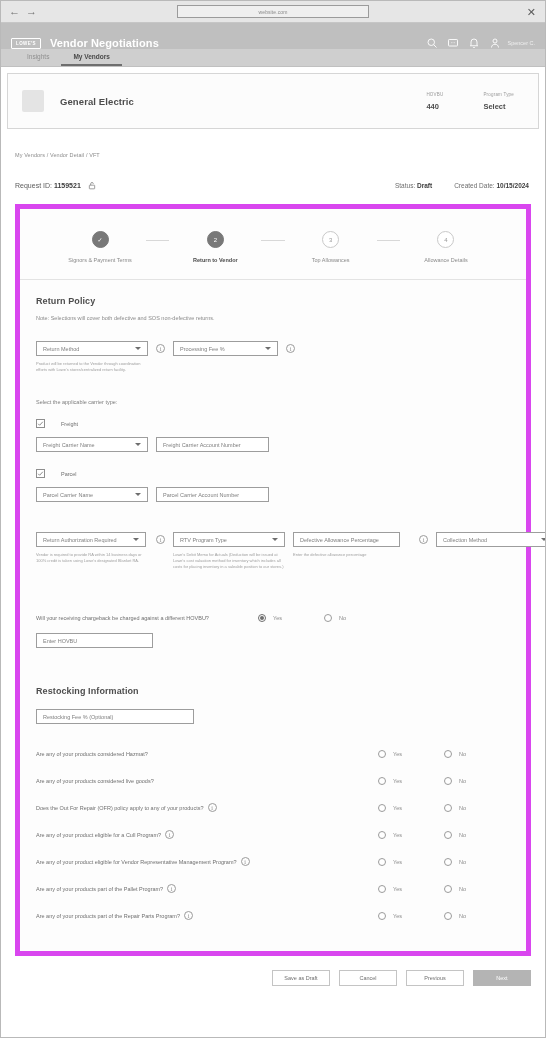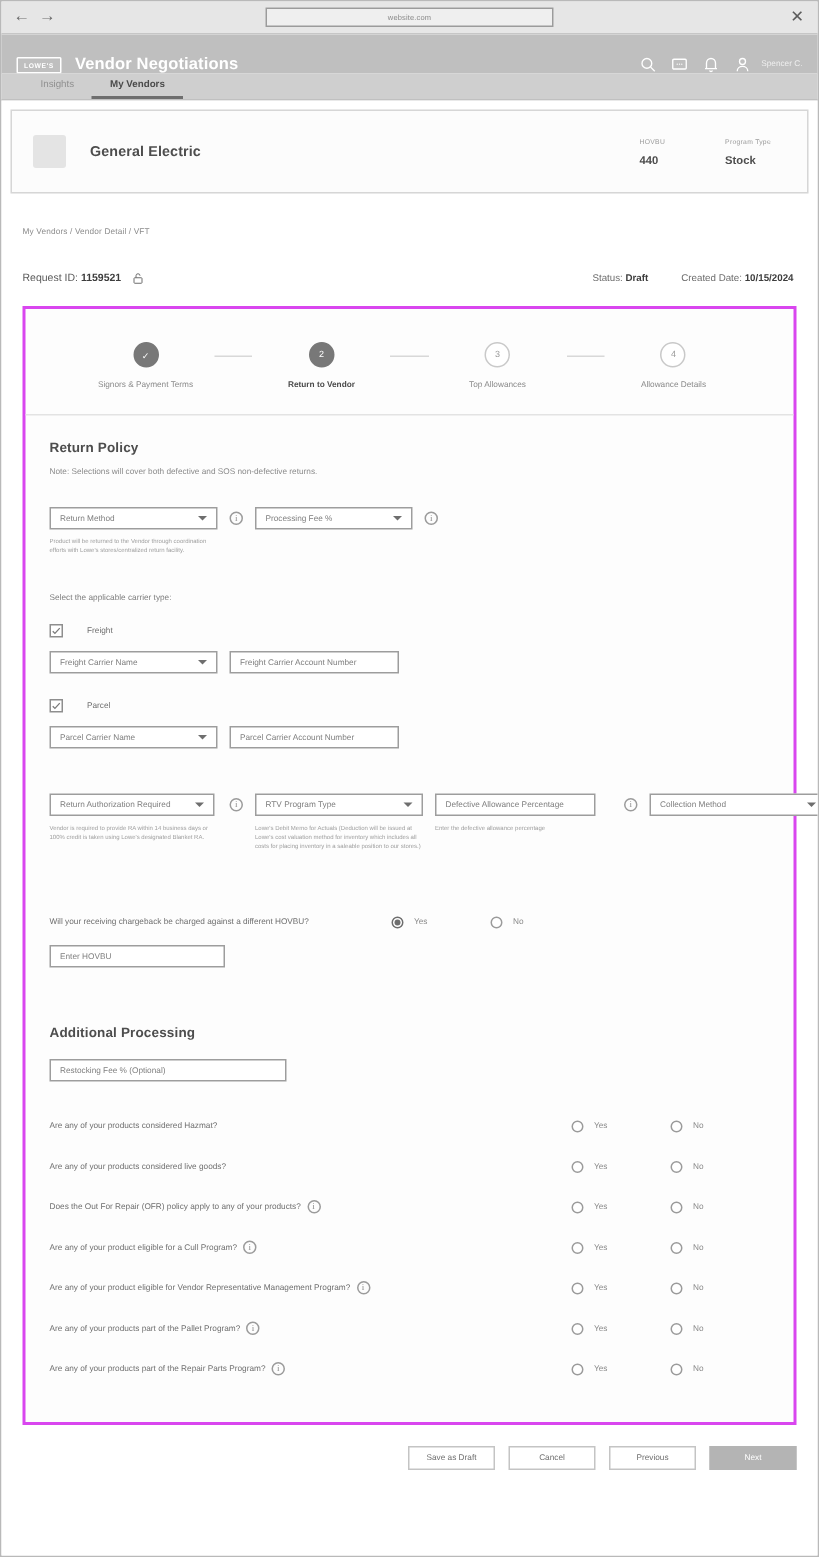--- a/index.html
+++ b/index.html
@@ -140,21 +140,21 @@
   .request-id { font-size: 7px; color: #5b5b5b; }
   .request-id b { color: #3d3d3d; font-weight: bold; }
   .lock-icon { margin-left: 7px; width: 8px; height: 9px; display:block; color:#6e6e6e; }
   .request-right { margin-left: auto; display: flex; gap: 22px; }
   .rr-item { font-size: 6.5px; color: #6d6d6d; }
   .rr-item b { color: #3d3d3d; font-weight: bold; }
 
   
   .form-card {
     margin: 14px 8px 0 8px;
-    border: 2px solid #d946ef;
+    border: 5px solid #d946ef;
     background: #fdfdfd;
   }
 
   
   .stepper {
     padding: 22px 34px 16px 34px;
     border-bottom: 1px solid #e3e3e3;
     display: flex; align-items: flex-start;
   }
   .step {
@@ -344,21 +344,21 @@
     <div class="vendor-card">
       <div class="vendor-logo"></div>
       <div class="vendor-name">General Electric</div>
       <div class="vendor-meta">
         <div class="meta-block">
           <div class="meta-label">HOVBU</div>
           <div class="meta-value">440</div>
         </div>
         <div class="meta-block">
           <div class="meta-label">Program Type</div>
-          <div class="meta-value">Stock</div>
+          <div class="meta-value">Select</div>
         </div>
       </div>
     </div>
 
     <div class="breadcrumb-row">
       <span class="breadcrumb">My Vendors / Vendor Detail / VFT</span>
     </div>
 
     <div class="request-row">
       <span class="request-id">
@@ -522,21 +522,21 @@
           </div>
         </div>
 
         <div style="height:11px"></div>
         <div class="control w-hovbu">
           <span>Enter HOVBU</span>
         </div>
       </div>
 
       <div class="section" style="padding-top:38px">
-        <div class="section-title">Additional Processing</div>
+        <div class="section-title">Restocking Information</div>
         <div style="height:4px"></div>
         <div class="control w-restock">
           <span>Restocking Fee % (Optional)</span>
         </div>
 
         <div style="height:16px"></div>
 
         <div>
           <div class="qrow">
             <div class="qtext">Are any of your products considered Hazmat?</div>

